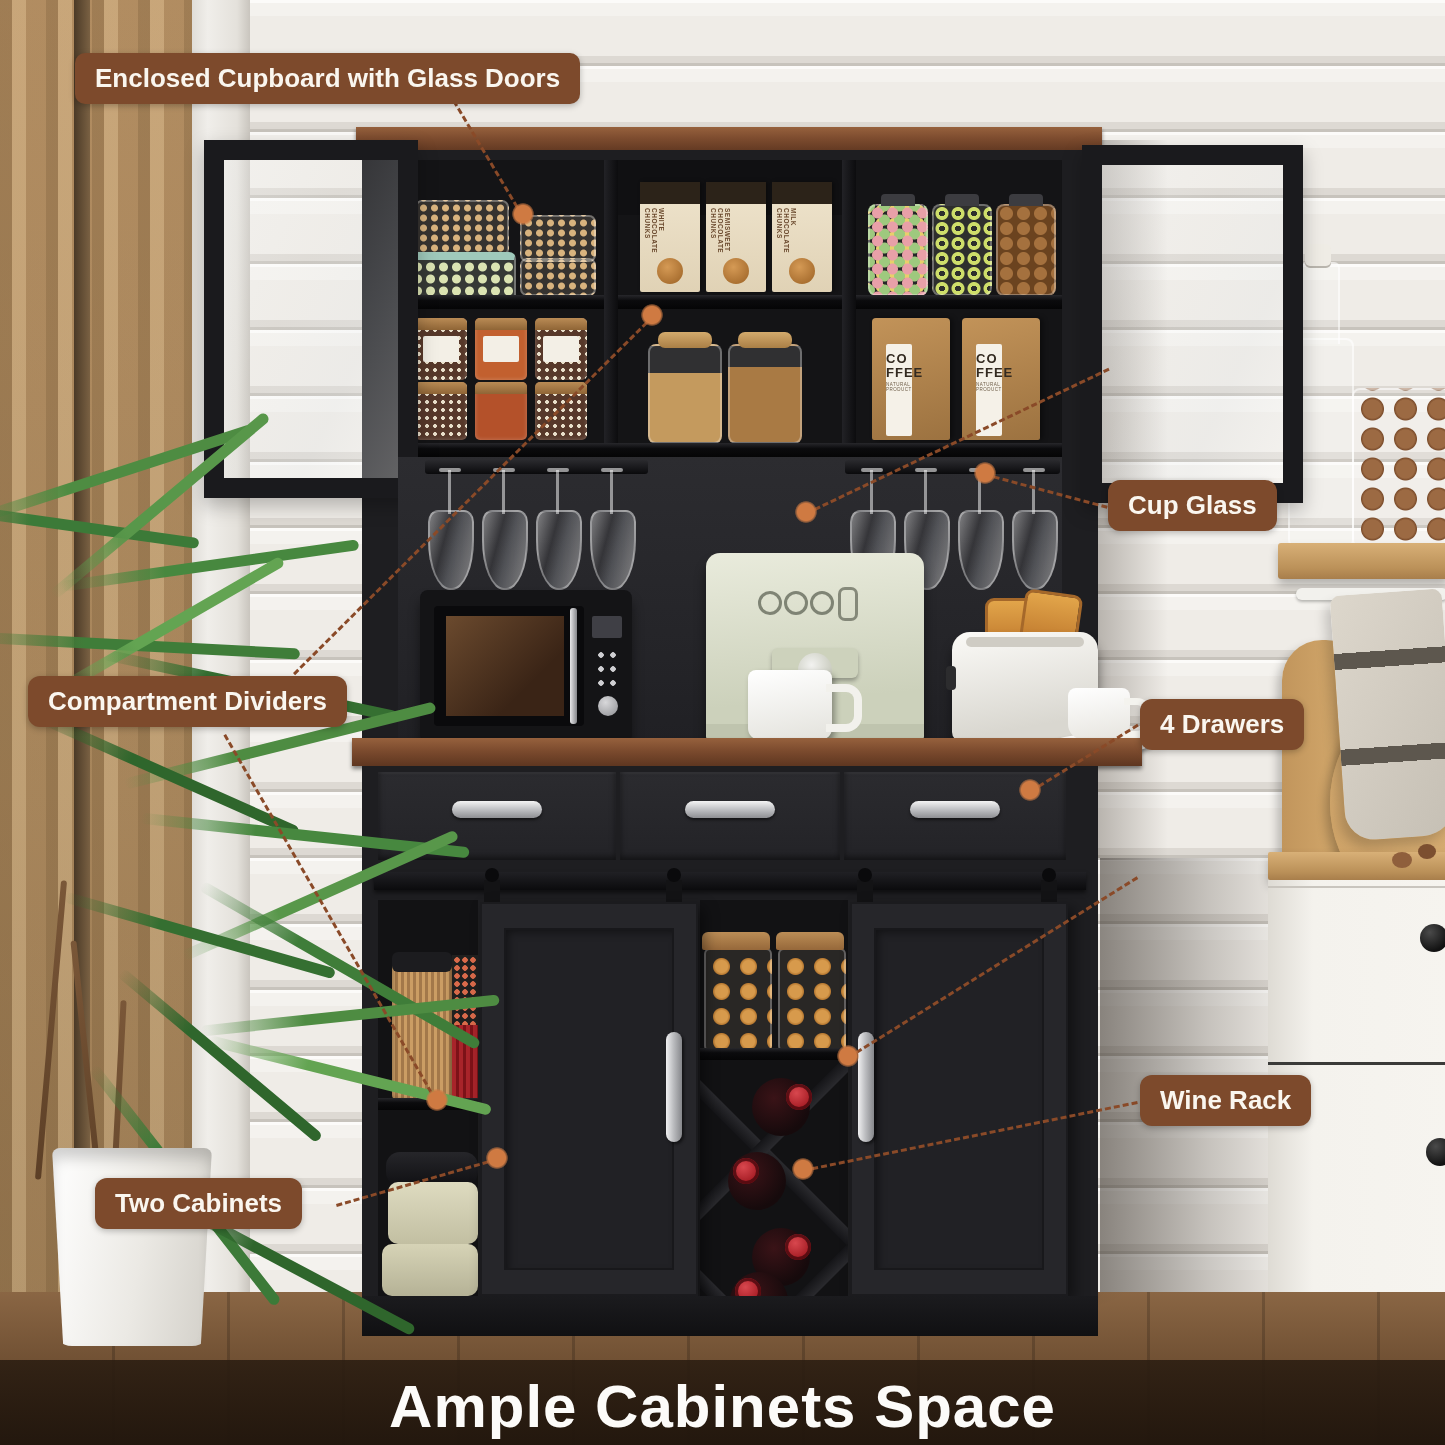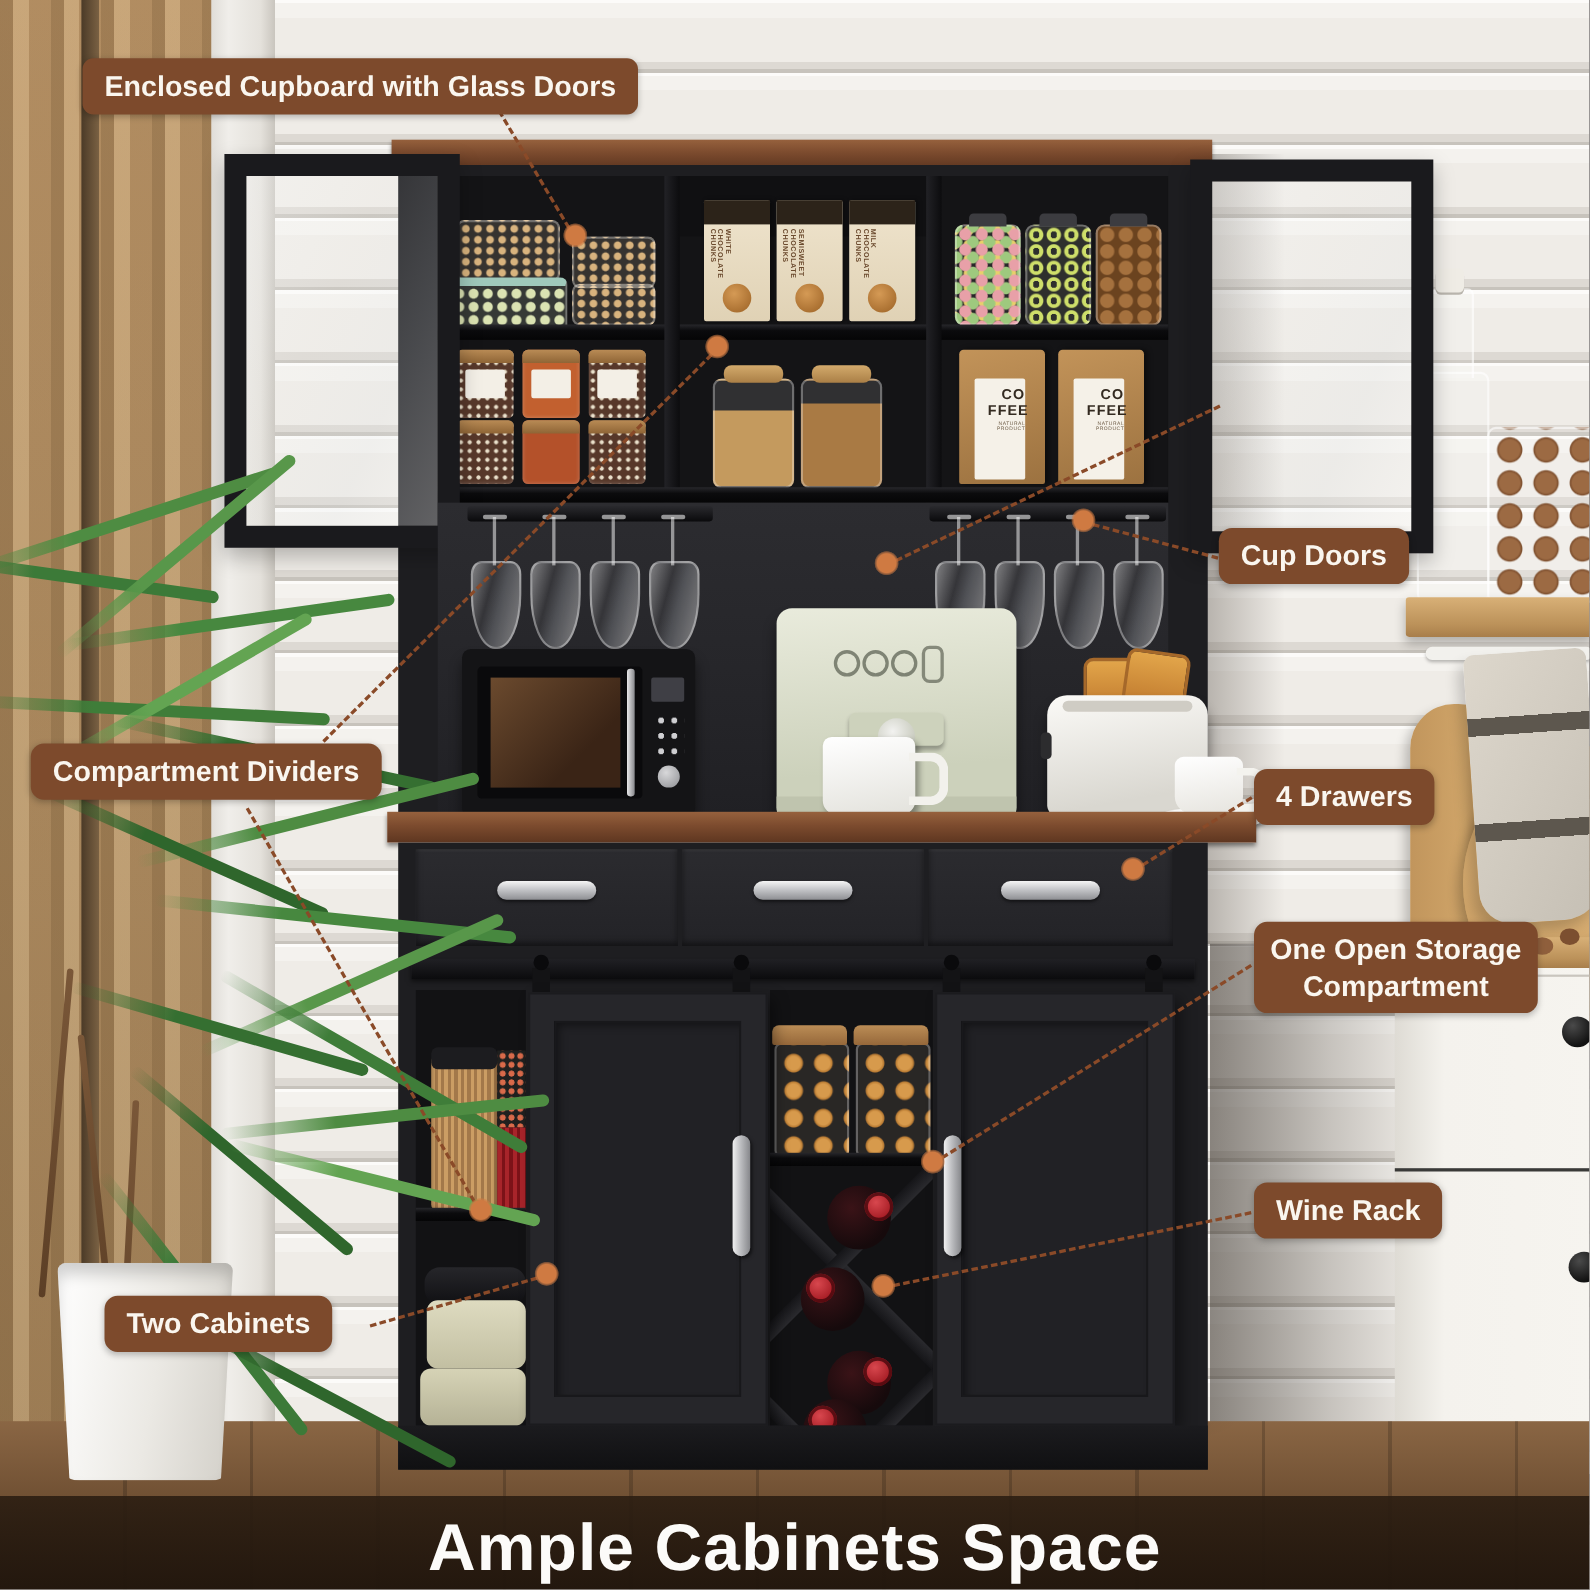--- a/index.html
+++ b/index.html
@@ -92,22 +92,22 @@
   .candyjar{position:absolute;border:2px solid rgba(255,255,255,.30);border-radius:8px;}
   .candyjar .clamp{position:absolute;left:20%;top:-12px;width:60%;height:12px;background:#3c3c40;border-radius:4px 4px 0 0;}
   .spicejar{position:absolute;border-radius:5px;box-shadow:inset 0 0 4px rgba(255,255,255,.25);}
   .spicejar .lid{position:absolute;left:0;top:0;width:100%;height:12px;background:linear-gradient(180deg,#b98b55,#8f6536);border-radius:5px 5px 0 0;}
   .spicejar .lab{position:absolute;left:15%;top:18px;width:70%;height:26px;background:#f3efe6;border-radius:2px;}
   .speckle{background:radial-gradient(#e9dfca 1.6px,rgba(0,0,0,0) 2.2px) 0 0/8px 8px,#57382a;}
   .corkjar{position:absolute;border:2px solid rgba(255,255,255,.30);border-radius:8px;
         background:linear-gradient(180deg,rgba(255,255,255,.12) 0 28%,#c49a5e 28% 100%);}
   .cork{position:absolute;left:12%;top:-14px;width:76%;height:16px;background:linear-gradient(180deg,#d3aa6c,#aa7f46);border-radius:7px;}
   .cbag{position:absolute;background:linear-gradient(165deg,#c29359,#9c7240);border-radius:4px 4px 2px 2px;box-shadow:3px 0 5px rgba(0,0,0,.4);}
-  .cbag .lab{position:absolute;left:50%;top:26px;width:46px;margin-left:-25px;min-height:84px;background:#f5f1e8;border-radius:2px;
-        text-align:right;font-weight:bold;font-size:13px;line-height:1.05;color:#332a20;padding-top:8px;letter-spacing:1px;}
+  .cbag .lab{position:absolute;left:50%;top:26px;width:26px;margin-left:-25px;min-height:84px;background:#f5f1e8;border-radius:2px;
+        text-align:left;font-weight:bold;font-size:13px;line-height:1.05;color:#332a20;padding-top:8px;letter-spacing:1px;}
   .cbag .sub{display:block;font-size:4.5px;letter-spacing:.5px;margin-top:4px;color:#6b5a44;font-weight:normal;}
 
   
   .callout{position:absolute;z-index:60;background:#7d4a2c;color:#faf6ef;font-weight:bold;font-size:26px;
            padding:10px 20px;border-radius:12px;white-space:nowrap;box-shadow:0 2px 6px rgba(0,0,0,.25);}
   .callout.wrap{white-space:normal;width:230px;text-align:center;line-height:1.25;padding:9px 14px;}
   .dashline{position:absolute;z-index:55;height:0;border-top:3px dashed #8a4a28;transform-origin:0 0;}
   .dot{position:absolute;z-index:56;width:22px;height:22px;margin:-11px 0 0 -11px;border-radius:50%;
        background:radial-gradient(circle,#cf7a42 0 55%,rgba(207,122,66,.35) 70%,rgba(207,122,66,0) 72%);}
 </style>
@@ -414,23 +414,22 @@
   <div class="dashline" style="left:848px;top:1056px;width:340px;transform:rotate(-31.9deg);"></div>
   <div class="dot" style="left:848px;top:1056px;"></div>
 
   <div class="dashline" style="left:803px;top:1169px;width:341px;transform:rotate(-11.5deg);"></div>
   <div class="dot" style="left:803px;top:1169px;"></div>
 
   <div class="dashline" style="left:336px;top:1204px;width:167px;transform:rotate(-16deg);"></div>
   <div class="dot" style="left:497px;top:1158px;"></div>
 
   <div class="callout" style="left:75px;top:53px;border-radius:10px;">Enclosed Cupboard with Glass Doors</div>
-  <div class="callout" style="left:1108px;top:480px;">Cup Doors</div>
+  <div class="callout" style="left:1108px;top:480px;">Cup Glass</div>
   <div class="callout" style="left:28px;top:676px;">Compartment Dividers</div>
   <div class="callout" style="left:1140px;top:699px;">4 Drawers</div>
-  <div class="callout wrap" style="left:1140px;top:838px;">One Open Storage Compartment</div>
   <div class="callout" style="left:1140px;top:1075px;">Wine Rack</div>
   <div class="callout" style="left:95px;top:1178px;">Two Cabinets</div>
 
   <div class="abs banner" style="left:0;top:1360px;width:1445px;height:85px;"></div>
   <div class="abs banner-title" style="left:0;top:1372px;">Ample Cabinets Space</div>
 
 </div>
 
 </body></html>

